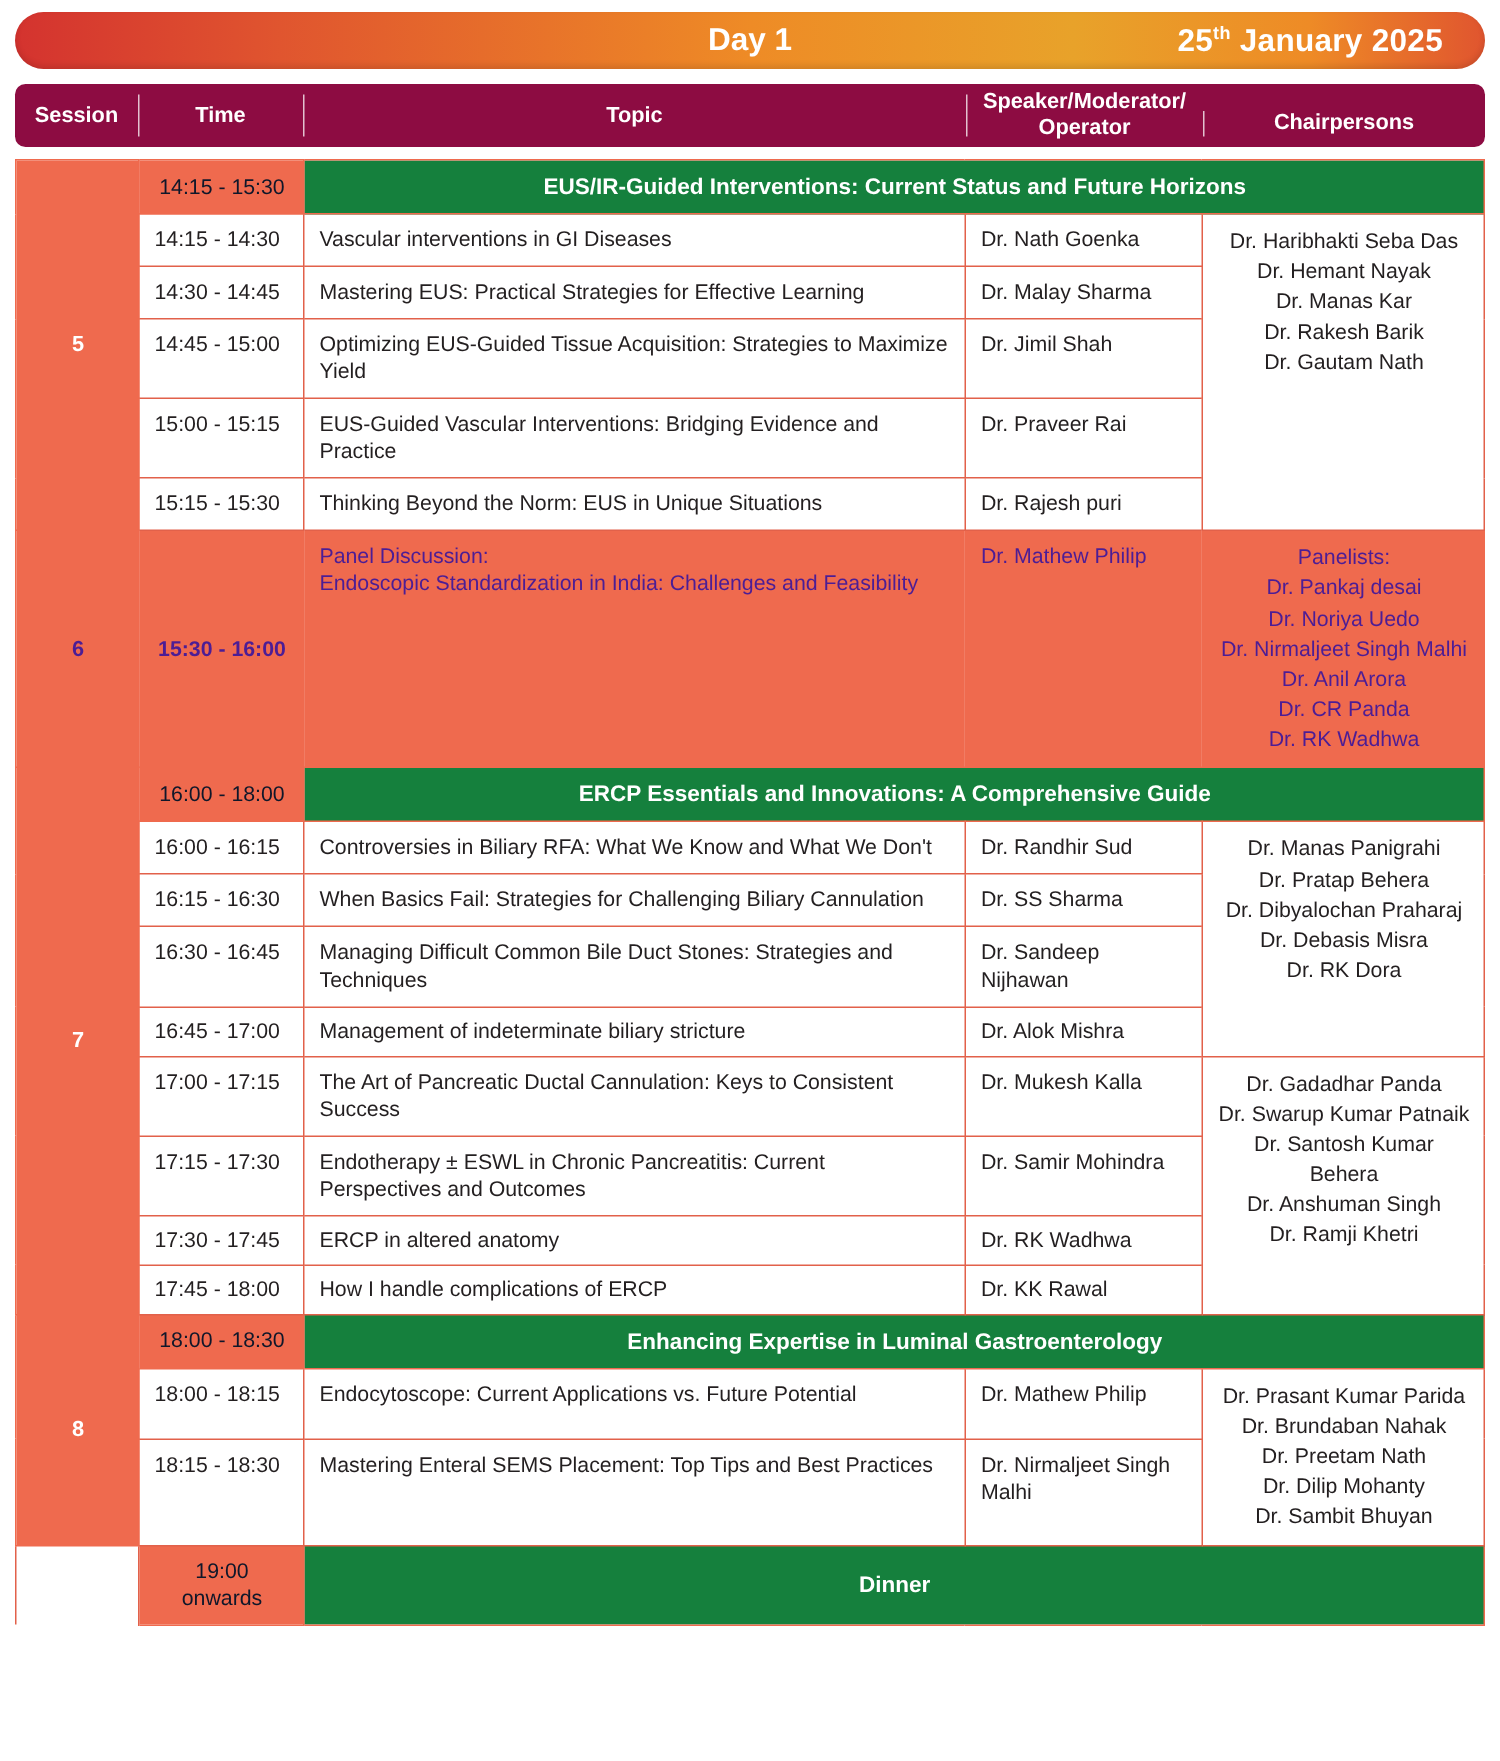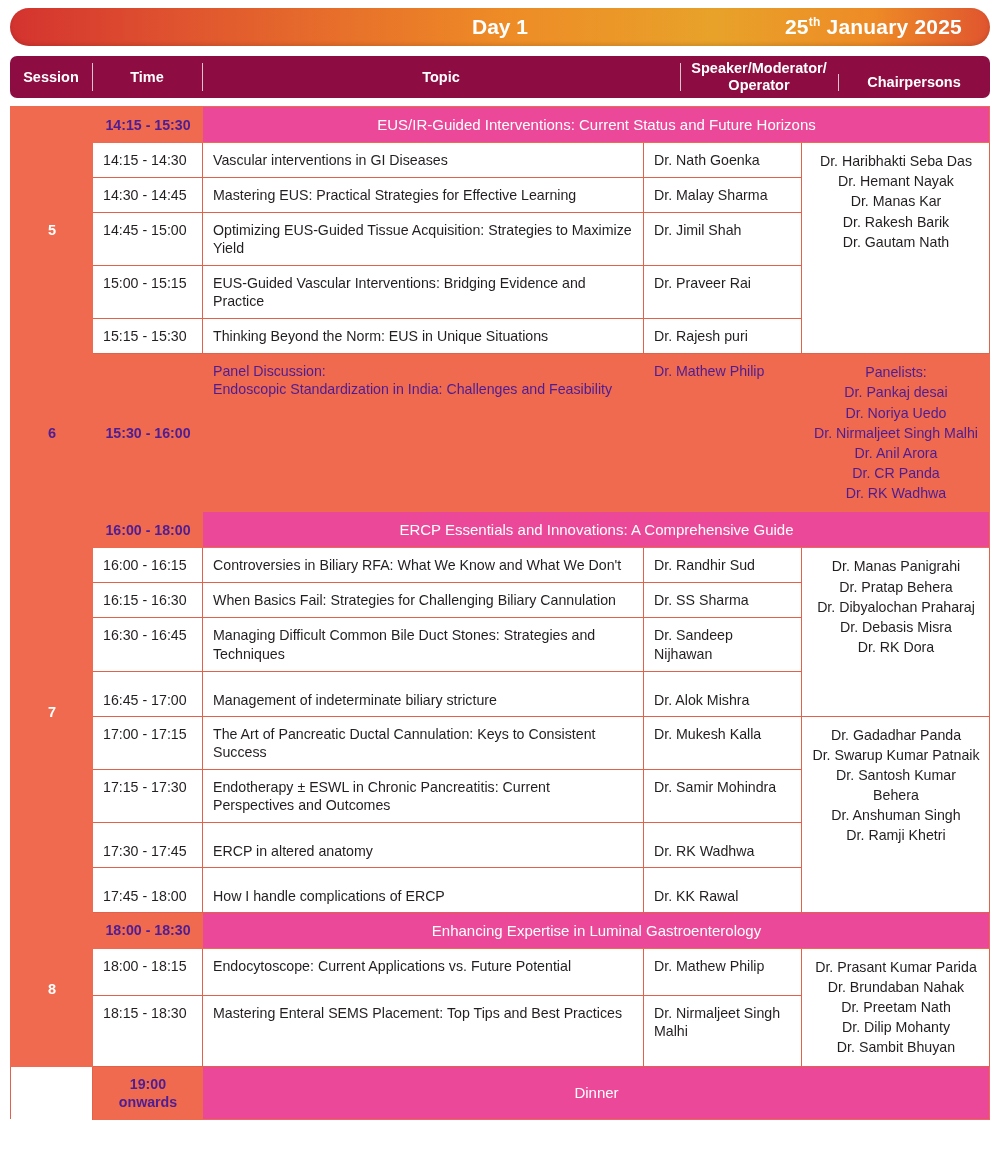--- a/index.html
+++ b/index.html
@@ -69,21 +69,21 @@
     left: 0; top: 7px; bottom: 7px;
     width: 1px;
     background: rgba(255,255,255,0.75);
   }
 
   
   .c-session { width: 82px; flex: none; }
   .c-time    { width: 110px; flex: none; }
   .c-topic   { flex: 1 1 auto; }
   .c-speaker { width: 158px; flex: none; }
-  .c-chair   { width: 152px; flex: none; margin-top: 11px; }
+  .c-chair   { width: 188px; flex: none; margin-top: 11px; }
 
   
   .tbl {
     margin-top: 8px;
     border-collapse: collapse;
     width: 100%;
     table-layout: fixed;
   }
   .tbl td {
     border: 1px solid #e2614a;
@@ -110,45 +110,45 @@
   }
   td.session-blank {
     background: #ffffff;
     border-left: 1px solid #e2614a;
     border-right: 1px solid #e2614a;
     border-top: 0;
     border-bottom: 0;
   }
   td.time-band {
     background: #ef6a4e;
-    color: #4c1d95;
-    font-weight: bold;
+    color: #0f172a;
+    font-weight: normal;
     text-align: center;
     vertical-align: middle;
     border-color: #ef6a4e;
   }
   td.band-title {
-    background: #ec4899;
+    background: #15803d;
     color: #ffffff;
-    font-weight: normal;
+    font-weight: bold;
     text-align: center;
     vertical-align: middle;
     border-color: #ef6a4e;
     font-size: 15px;
   }
   tr.panel td {
     background: #ef6a4e;
     color: #4c1d95;
     border-color: #ef6a4e;
   }
   tr.panel td.time-band { font-weight: bold; text-align: center; }
   td.time-cell { text-align: left; }
   td.chair-cell { line-height: 1.42; text-align: center; }
   .dinner-row td.band-title { font-size: 15px; }
-  td.pad-small { padding-top: 19px; padding-bottom: 7px; }
+  td.pad-small { padding-top: 7px; padding-bottom: 7px; }
 </style>
 </head>
 <body>
 
 <div id="page">
 
   <div class="banner">
     <div class="banner-day">Day 1</div>
     <div class="banner-date"><span>25</span><sup>th</sup><span> January 2025</span></div>
   </div>

